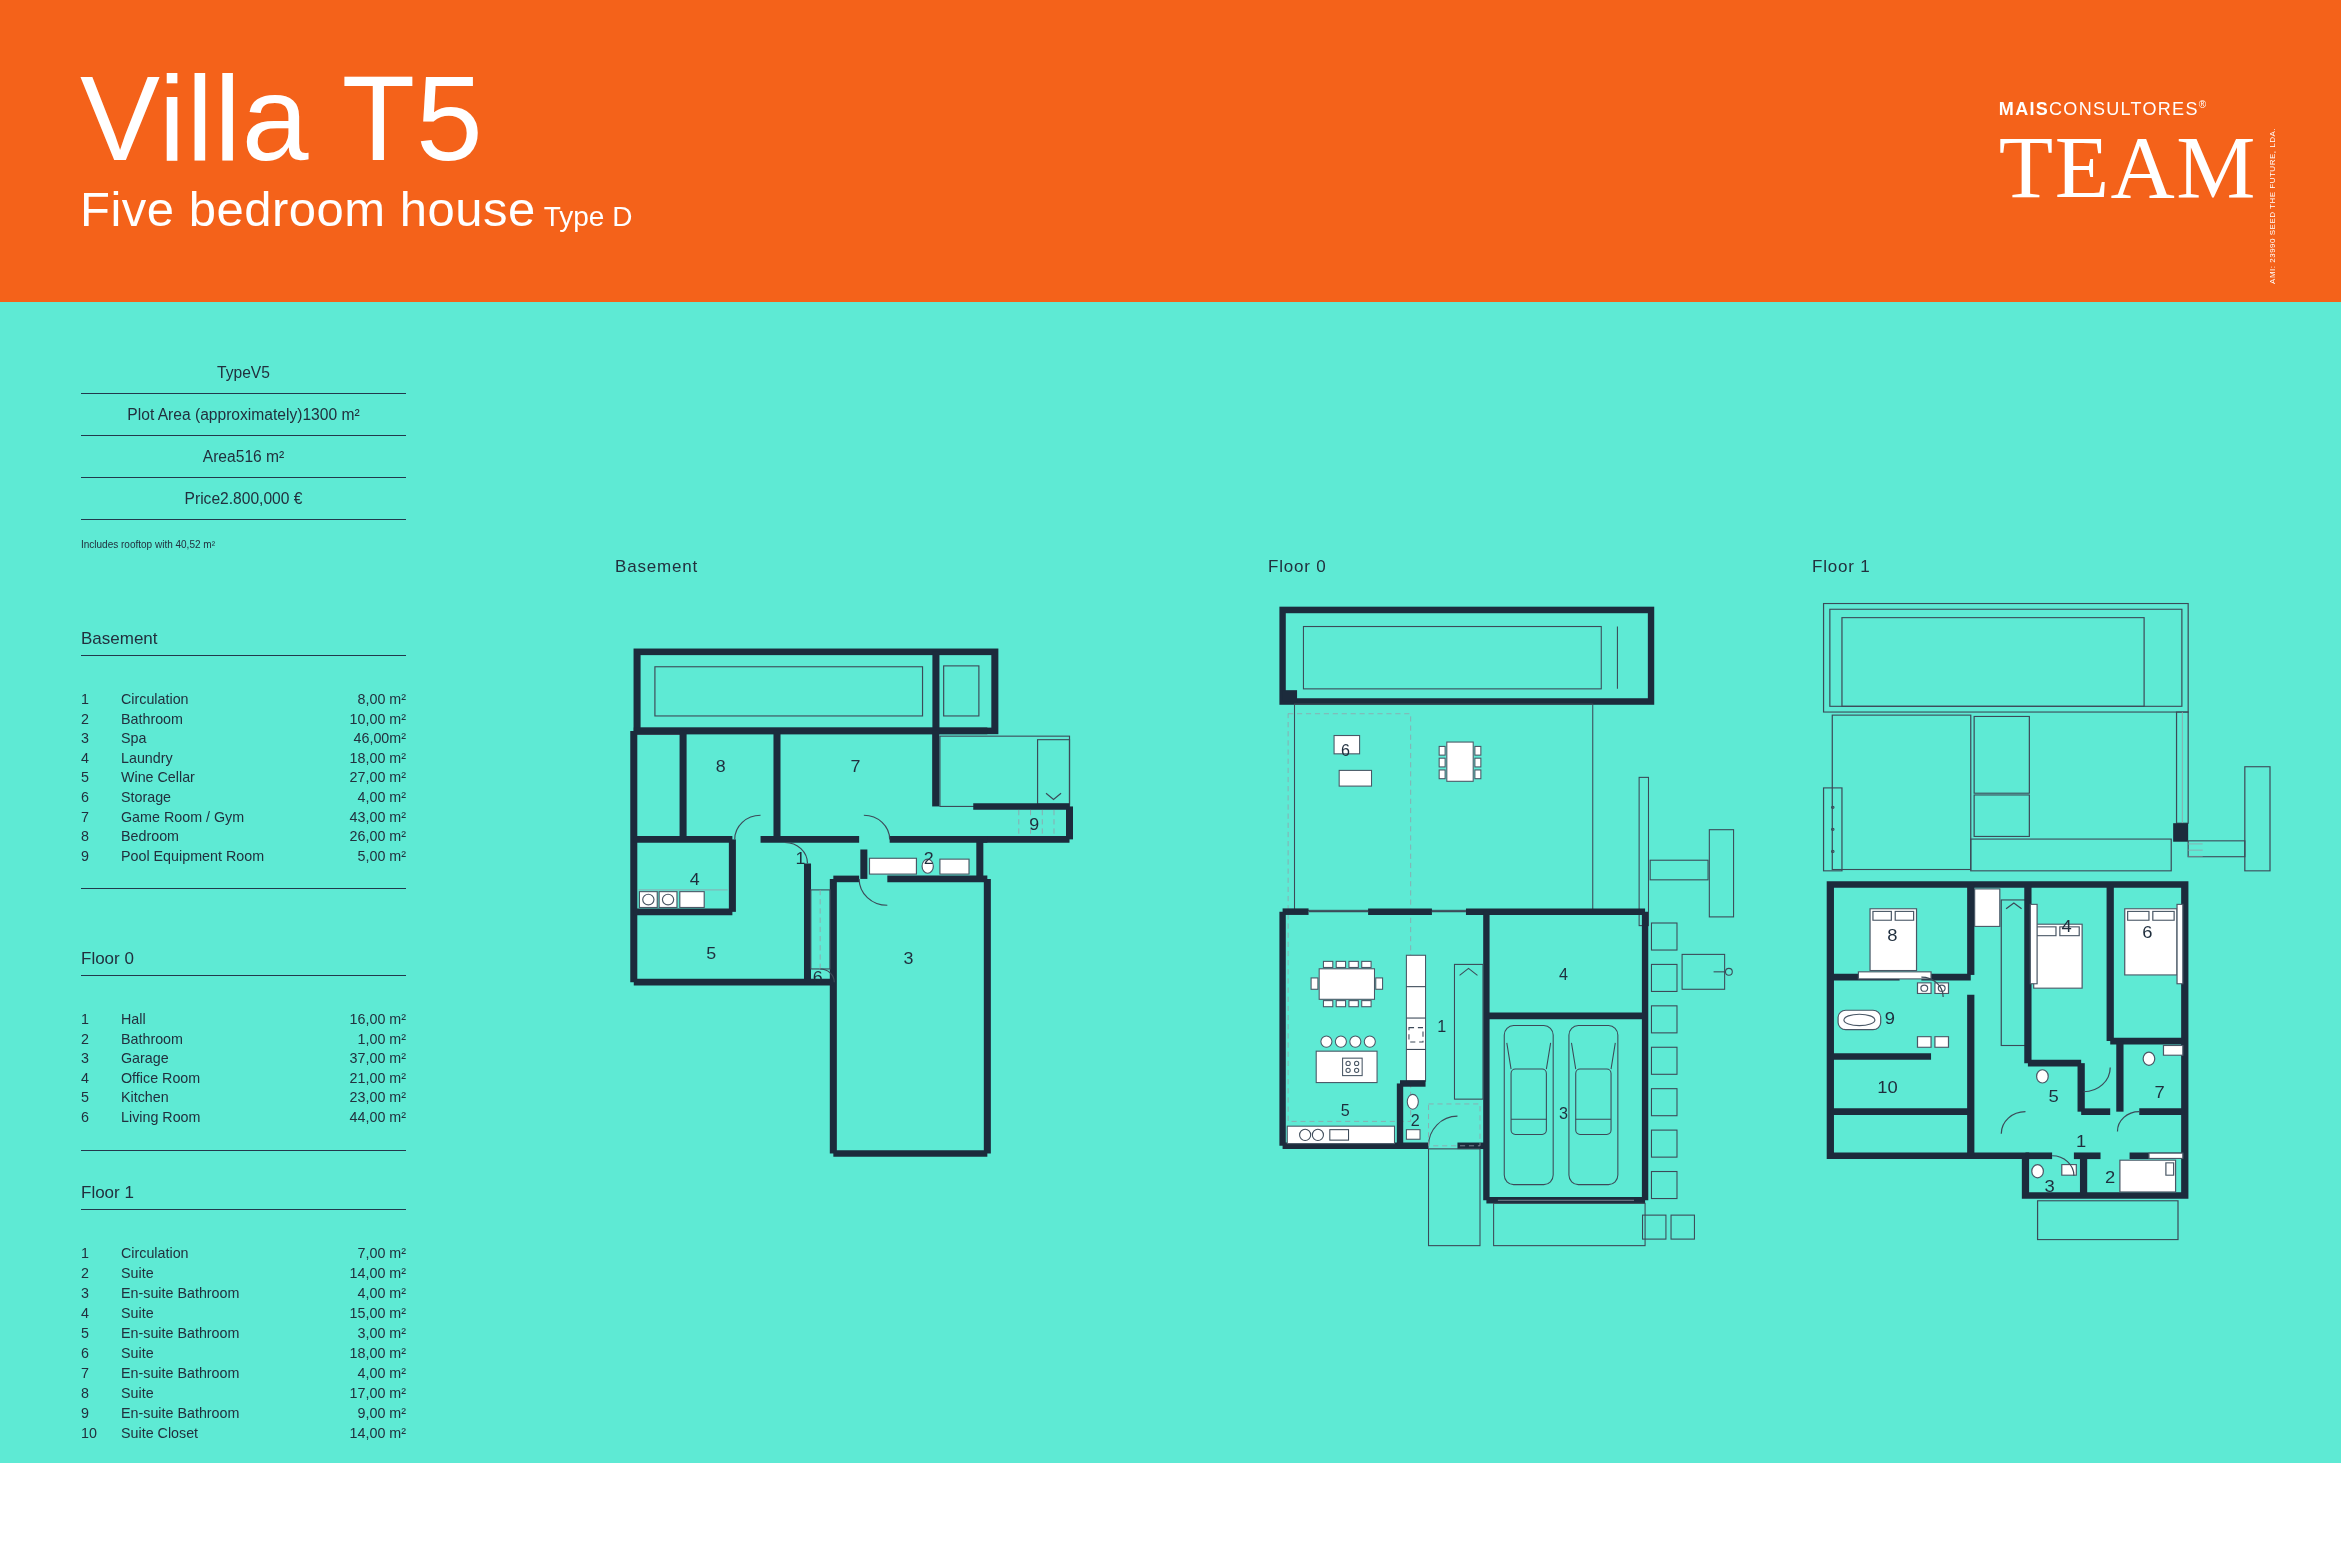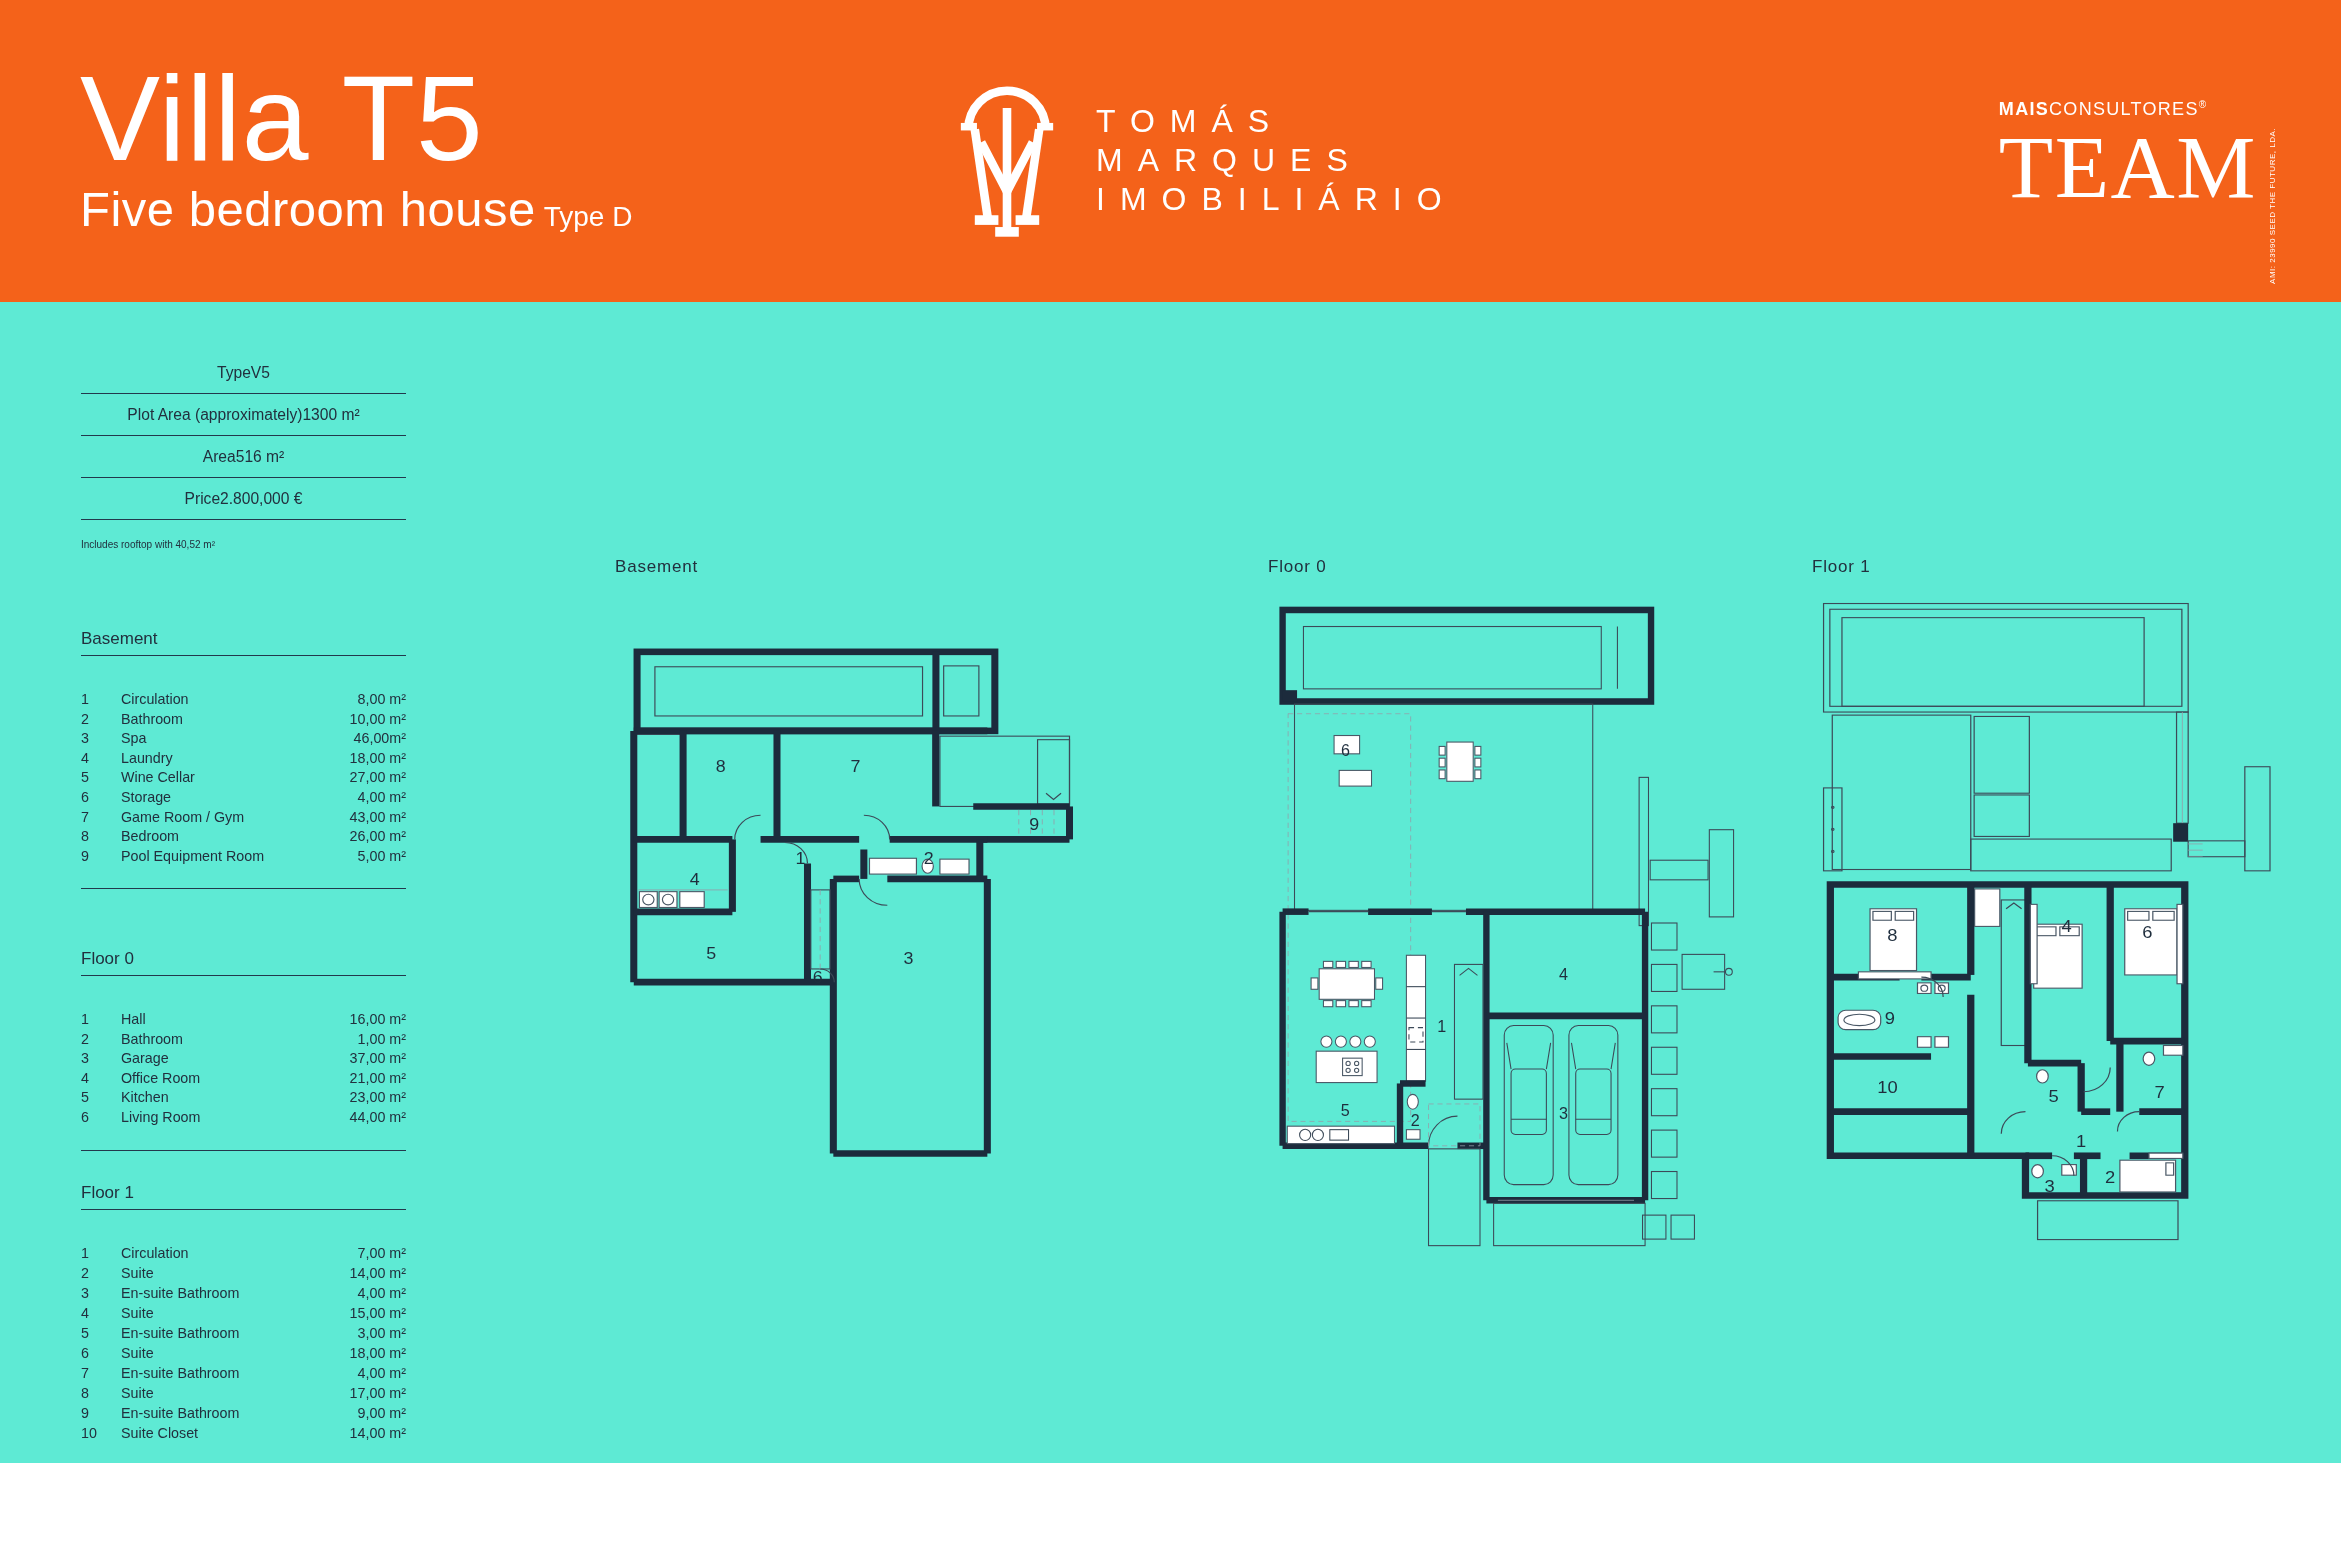--- a/index.html
+++ b/index.html
@@ -63,43 +63,20 @@
 
   <div class="header">
     <div class="title-block">
       <div class="title">Villa T5</div>
       <div class="subtitle">
         <span class="main">Five bedroom house</span>
         <span class="type">Type D</span>
       </div>
     </div>
 
-    <div class="brand">
-      <svg class="monogram" viewBox="0 0 100 150">
-        <g stroke="#ffffff" stroke-width="8" fill="none">
-          <path d="M14,46 A36,36 0 0 1 86,46"></path>
-          <path d="M20,46 L32,128"></path>
-          <path d="M80,46 L68,128"></path>
-          <path d="M26,58 L50,104 L74,58"></path>
-          <path d="M50,26 L50,138"></path>
-        </g>
-        <g fill="#ffffff">
-          <rect x="20" y="126" width="22" height="9"></rect>
-          <rect x="58" y="126" width="22" height="9"></rect>
-          <rect x="39" y="137" width="22" height="9"></rect>
-          <rect x="7" y="40" width="15" height="7"></rect>
-          <rect x="78" y="40" width="15" height="7"></rect>
-        </g>
-      </svg>
-      <div class="brand-text">
-        <div>TOMÁS</div>
-        <div>MARQUES</div>
-        <div>IMOBILIÁRIO</div>
-      </div>
-    </div>
 
     <div class="team">
       <div class="team-top"><b>MAIS</b><span>CONSULTORES</span><sup>®</sup></div>
       <div class="team-main">TEAM</div>
       <div class="team-side">AMI: 23990  SEED THE FUTURE, LDA.</div>
     </div>
   </div>
 
   <div class="specs">
     <div class="spec-row">

